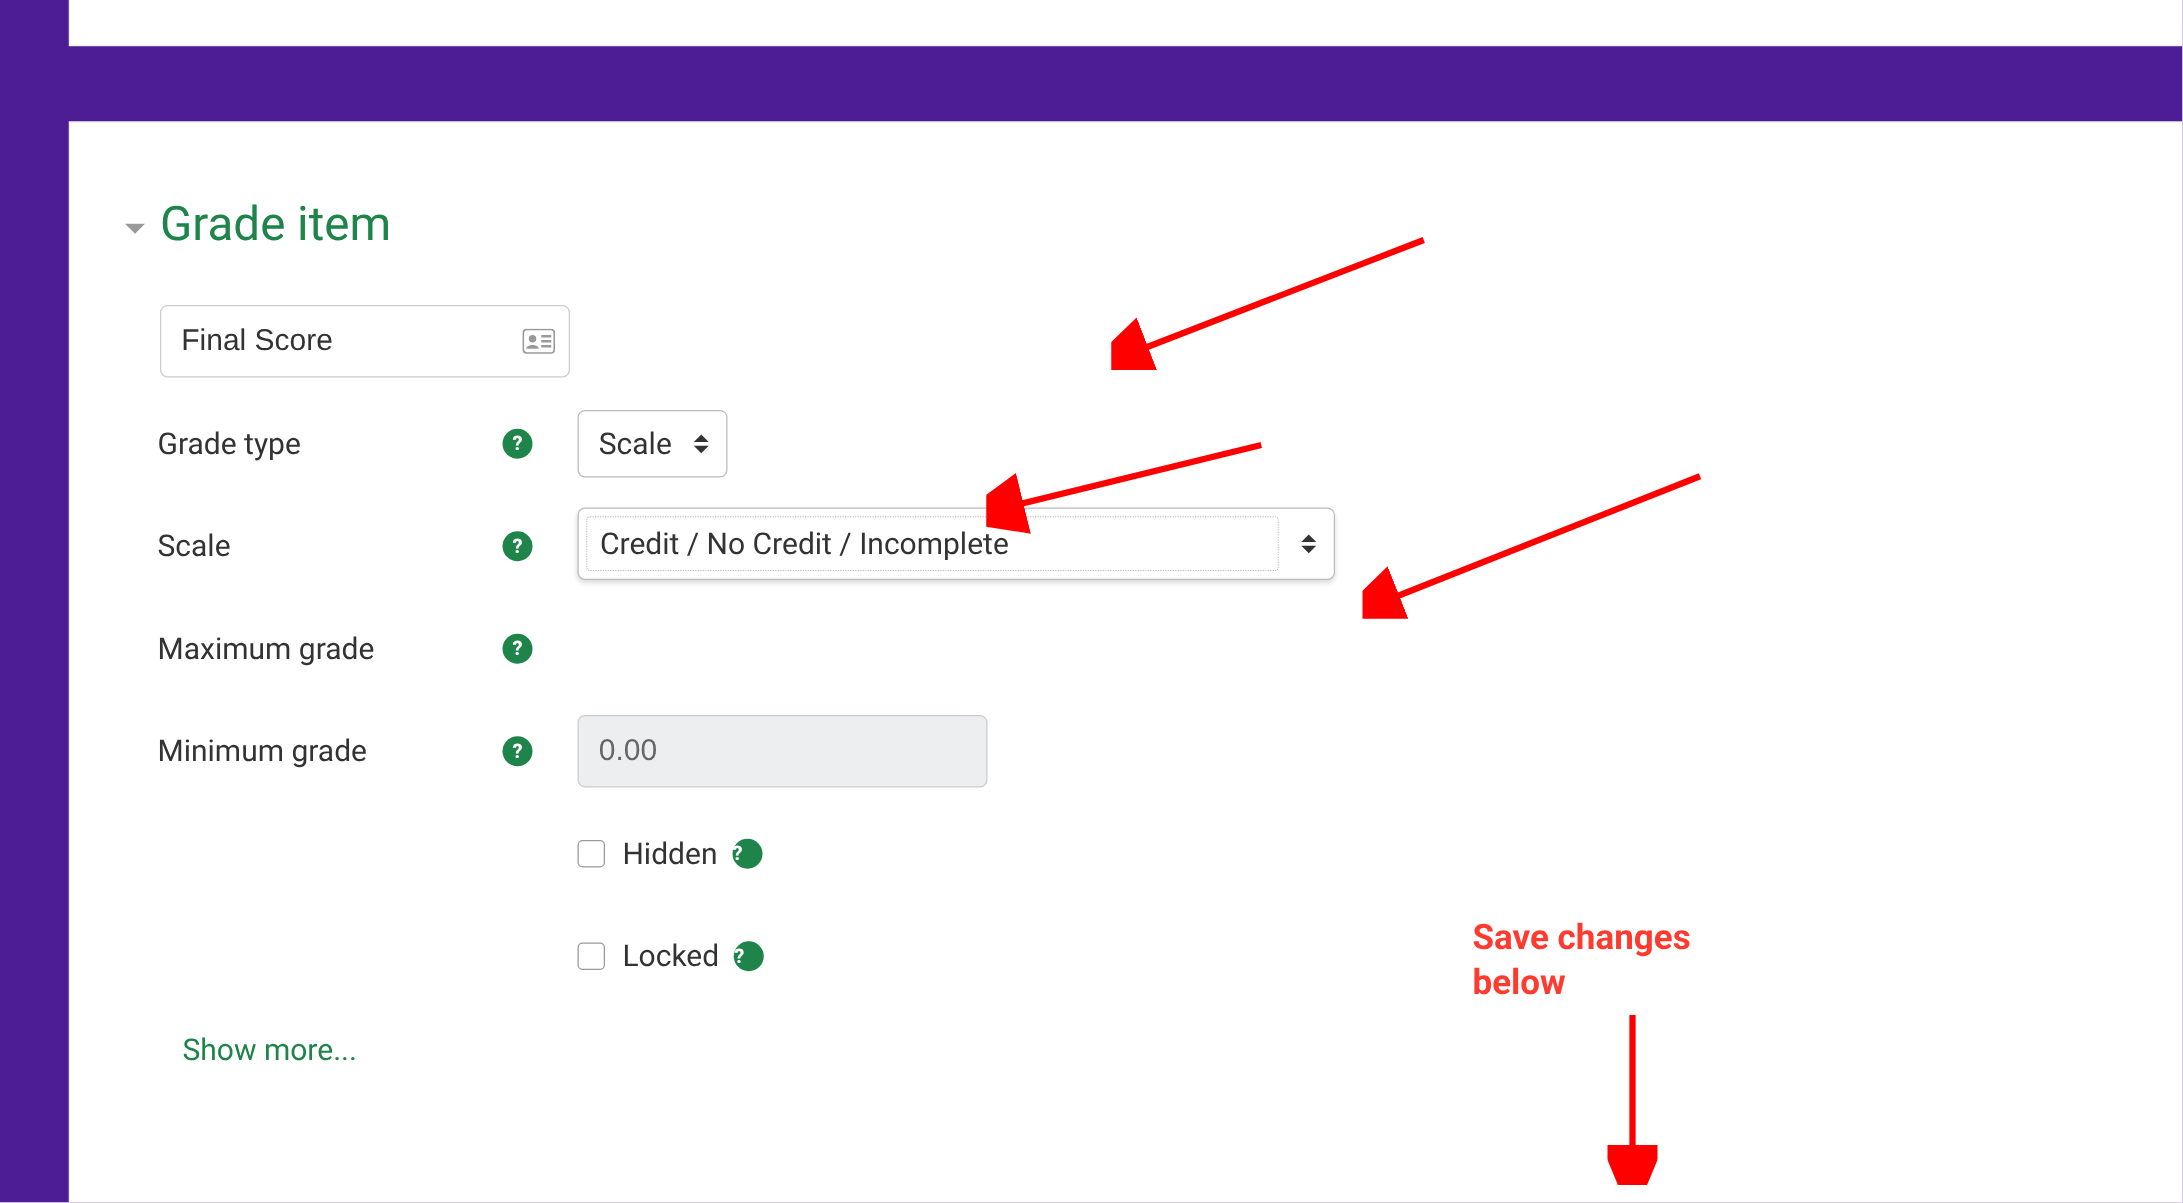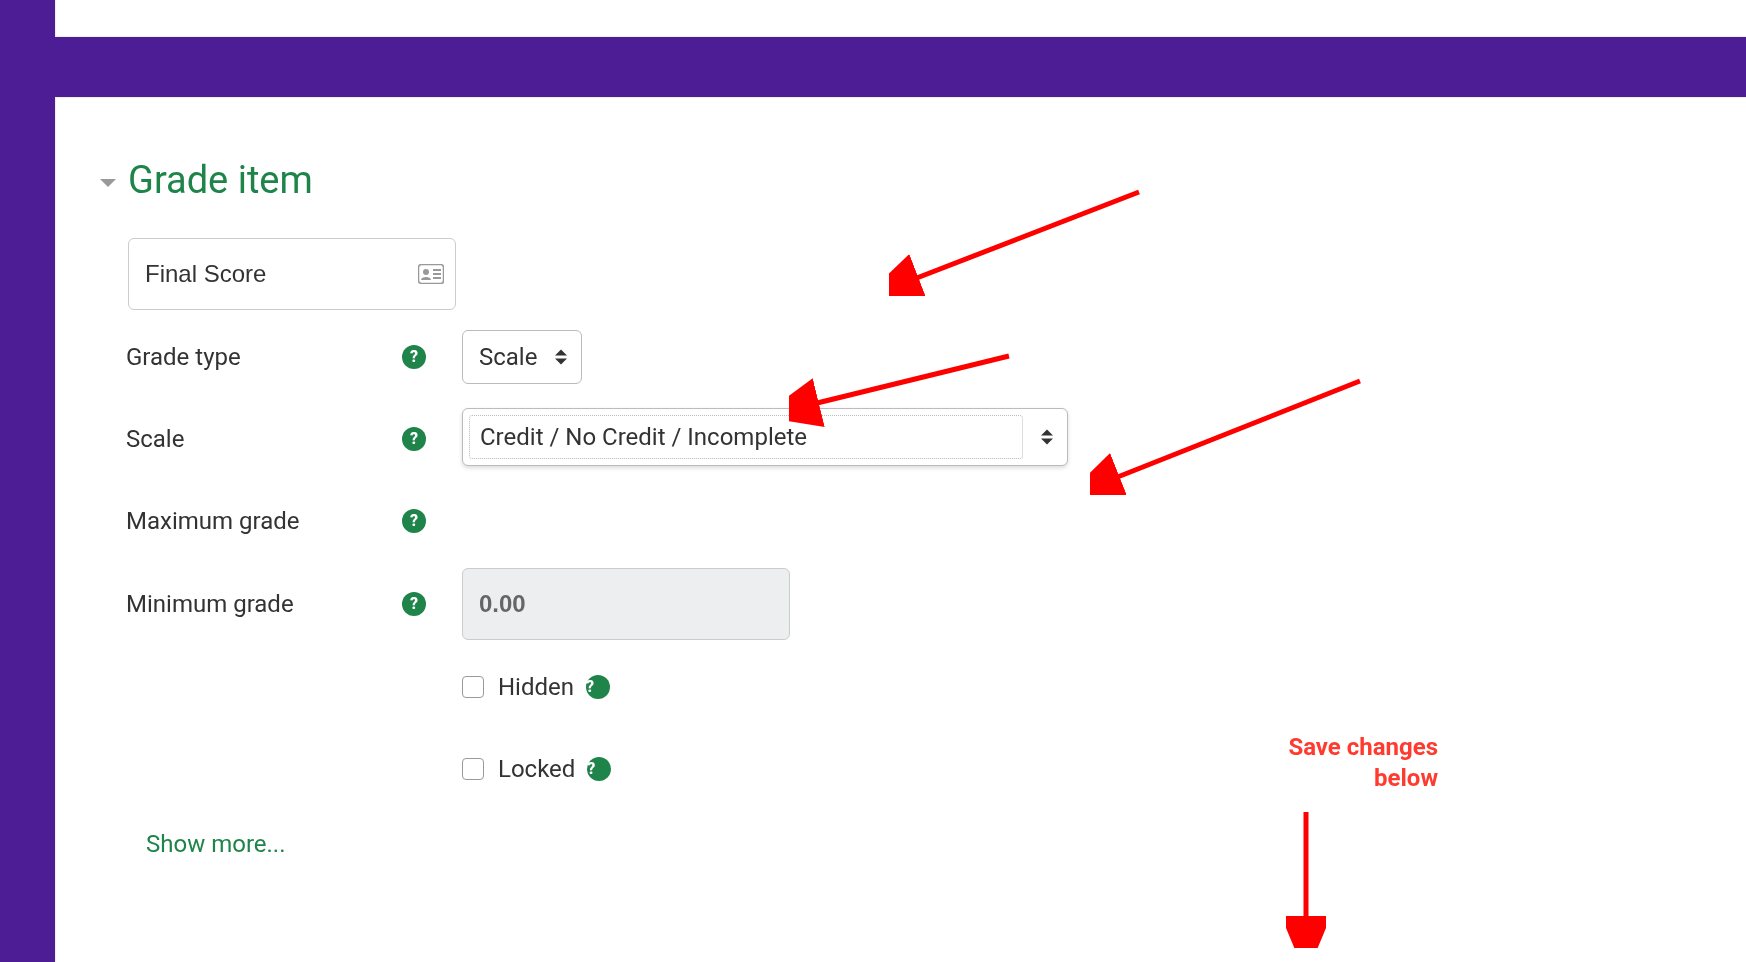--- a/index.html
+++ b/index.html
@@ -90,21 +90,21 @@
     cursor: pointer;
   }
   .help-icon-inline {
     display: inline-flex;
     margin-left: 8px;
     vertical-align: middle;
   }
   .input-col { flex: 0 0 auto; }
 
   .text-input {
-    height: 72px;
+    height: 58px;
     box-sizing: border-box;
     border: 1px solid #ccc;
     border-radius: 6px;
     background: #fff;
     padding: 0 54px 0 16px;
     font-size: 24px;
     color: #333;
     outline: none;
   }
   .text-input[readonly] {
@@ -212,23 +212,23 @@
     cursor: pointer;
   }
 
   .annot-arrow {
     position: absolute;
     color: #ff0000;
   }
   .annot-text {
     position: absolute;
     color: #ff3b30;
-    font-size: 24px;
+    font-size: 28px;
     font-weight: 700;
-    text-align: right;
+    text-align: left;
     line-height: 1.3;
   }
 
   svg { display: block; }
 </style>
 </head>
 <body>
 
 <div class="page">
   <div class="topcard"></div>
@@ -301,21 +301,21 @@
             <div class="help-icon">?</div>
           </div>
       </div>
 
       <div class="row">
         <div class="label-col">Minimum grade</div>
         <div class="help-col">
             <div class="help-icon">?</div>
           </div>
         <div class="input-col">
-          <input class="text-input" readonly="" style="width: 328px; padding-right: 16px; font-weight: bold;" value="0.00">
+          <input class="text-input" readonly="" style="width: 328px; padding-right: 16px;" value="0.00">
         </div>
       </div>
 
       <div class="row">
         <div class="label-col"></div>
         <div class="help-col"></div>
         <div class="input-col">
           <span class="chk"></span>
           <span class="chk-label">Hidden</span>
           <span class="help-icon help-icon-inline">?</span>

